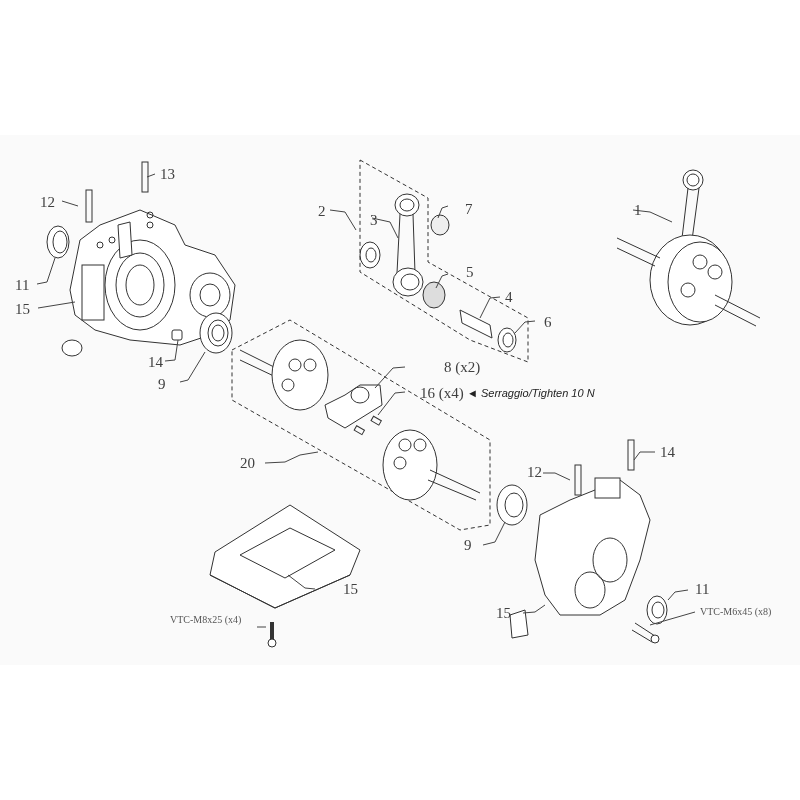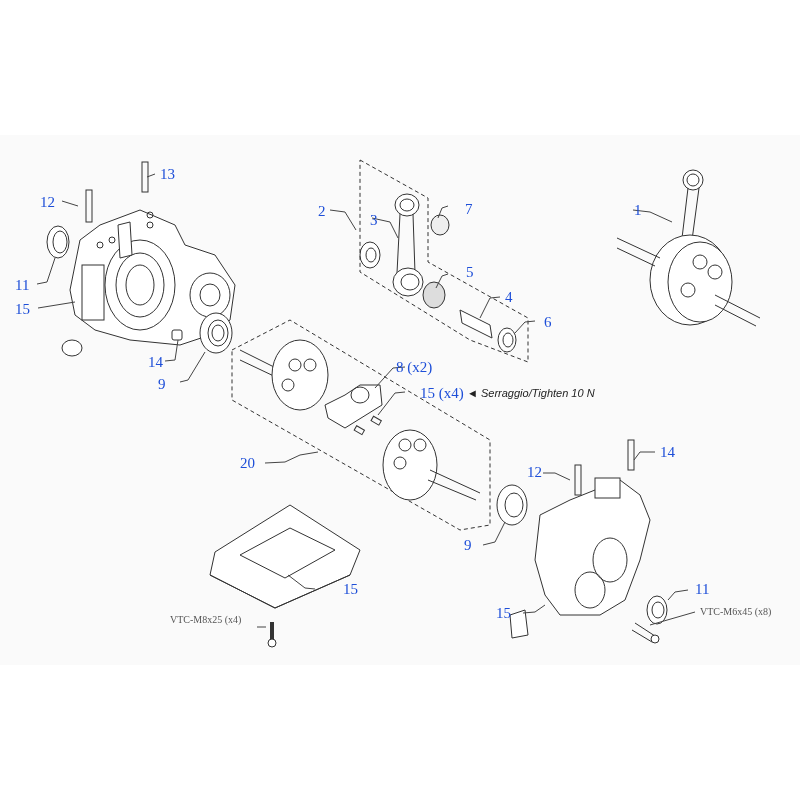--- a/index.html
+++ b/index.html
@@ -1,19 +1,19 @@
 <!DOCTYPE html>
 <html><head>
 <meta charset="utf-8">
 <style>
   html,body{margin:0;padding:0;background:#ffffff;}
   body{width:800px;height:800px;position:relative;overflow:hidden;font-family:"Liberation Serif","DejaVu Serif",serif;}
   #panel{position:absolute;left:0;top:135px;width:800px;height:530px;background:#fafafa;}
   svg{position:absolute;left:0;top:0;}
-  .lbl{position:absolute;font-size:15px;color:#1d4ed8;font-family:"Liberation Serif","DejaVu Serif",serif;white-space:nowrap;line-height:1;}
+  .lbl{position:absolute;font-size:15px;color:#404040;font-family:"Liberation Serif","DejaVu Serif",serif;white-space:nowrap;line-height:1;}
   .small{font-size:10px;color:#555;}
   .note{font-family:"Liberation Sans","DejaVu Sans",sans-serif;font-size:11px;color:#222;font-style:italic;}
 </style>
 </head>
 <body>
 
 <div id="panel">
 <svg width="800" height="530" viewBox="0 135 800 530" fill="none" stroke="#333" stroke-width="1">
 
   <g>
@@ -159,22 +159,22 @@
   <span class="lbl" style="left:15px;top:167px">15</span>
   <span class="lbl" style="left:148px;top:220px">14</span>
   <span class="lbl" style="left:158px;top:242px">9</span>
   <span class="lbl" style="left:318px;top:69px">2</span>
   <span class="lbl" style="left:370px;top:78px">3</span>
   <span class="lbl" style="left:465px;top:67px">7</span>
   <span class="lbl" style="left:466px;top:130px">5</span>
   <span class="lbl" style="left:505px;top:155px">4</span>
   <span class="lbl" style="left:544px;top:180px">6</span>
   <span class="lbl" style="left:634px;top:68px">1</span>
-  <span class="lbl" style="left:396px;top:225px">8 (x2)</span>
-  <span class="lbl" style="left:420px;top:251px">15 (x4)</span>
+  <span class="lbl" style="left:444px;top:225px">8 (x2)</span>
+  <span class="lbl" style="left:420px;top:251px">16 (x4)</span>
   <span class="lbl note" style="left:467px;top:253px">◄ Serraggio/Tighten 10 N</span>
   <span class="lbl" style="left:240px;top:321px">20</span>
   <span class="lbl" style="left:527px;top:330px">12</span>
   <span class="lbl" style="left:660px;top:310px">14</span>
   <span class="lbl" style="left:464px;top:403px">9</span>
   <span class="lbl" style="left:343px;top:447px">15</span>
   <span class="lbl" style="left:695px;top:447px">11</span>
   <span class="lbl" style="left:496px;top:471px">15</span>
   <span class="lbl small" style="left:170px;top:480px">VTC-M8x25 (x4)</span>
   <span class="lbl small" style="left:700px;top:472px">VTC-M6x45 (x8)</span>

